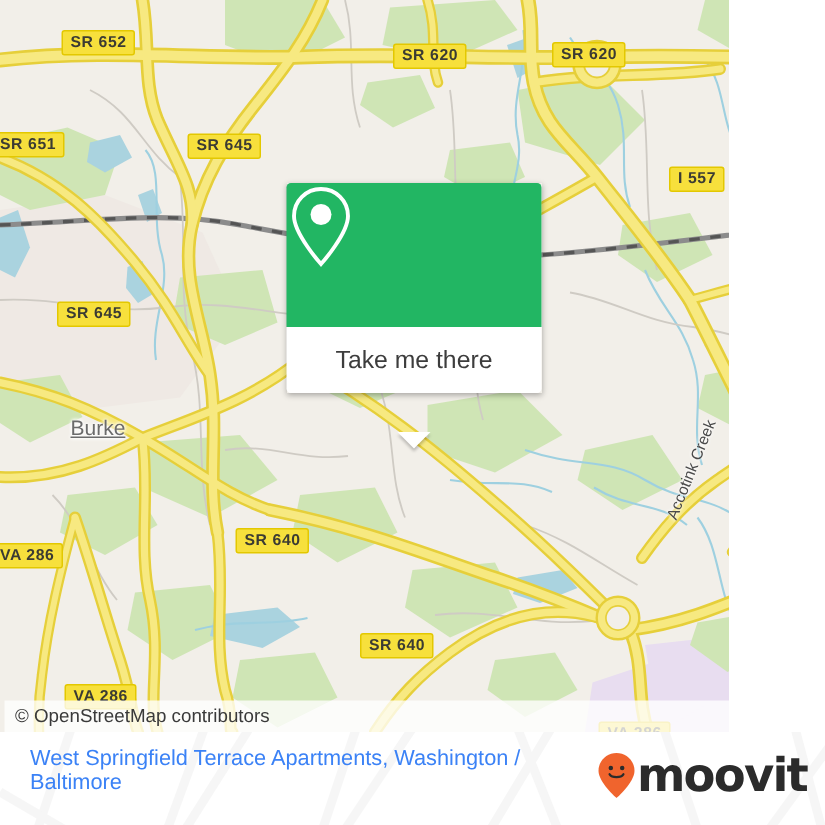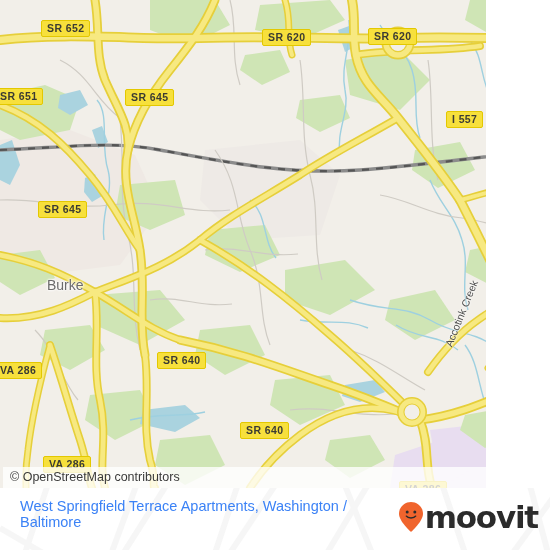--- a/index.html
+++ b/index.html
@@ -8,21 +8,21 @@
 
   
   #map{position:absolute;left:0;top:0;width:470px;height:488px;overflow:hidden;background:#f2efe9;padding-left:16px;}
   #map svg{position:absolute;left:0;top:0;}
 
   .shield{position:absolute;background:#f7e03c;border:1.5px solid #e3c800;border-radius:2px;
           color:#3b3b33;font-size:10.5px;font-weight:bold;letter-spacing:.4px;
           padding:1.5px 5px 2px 5px;white-space:nowrap;line-height:11px;
           font-family:"Liberation Sans",sans-serif;}
   .place{position:absolute;color:#6b6b6b;font-size:14px;text-align:center;white-space:nowrap;
-         line-height:15px;text-shadow:0 0 3px #fff,0 0 3px #fff,0 0 2px #fff;}
+         line-height:15px;text-shadow:0 0 3px #fff,0 0 3px #fff,0 0 2px #fff;text-decoration:underline;}
   .place.two{line-height:16px;white-space:normal;}
 
   .water-label{position:absolute;color:#4a4a4a;font-size:10.5px;white-space:nowrap;
                text-shadow:0 0 3px #fff,0 0 3px #fff;}
 
   
   #attrib{position:absolute;left:3px;bottom:0;width:550px;height:21px;background:rgba(255,255,255,.78);}
   #attrib span{position:absolute;left:7px;top:3px;font-size:12.5px;color:#3a3a3a;}
 
   
@@ -231,20 +231,32 @@
       <div class="shield" style="left:-6px;top:362px">VA 286</div>
       <div class="shield" style="left:240px;top:422px">SR 640</div>
       <div class="shield" style="left:43px;top:456px">VA 286</div>
       <div class="shield" style="left:399px;top:481px">VA 286</div>
     </div>
 
     <div class="place" style="left:47px;top:278px">Burke</div>
 
     <div class="water-label" style="left:448px;top:340px;transform:rotate(-68deg);transform-origin:0 50%">Accotink Creek</div>
 
+    <div id="card">
+      <div id="card-head">
+        <svg width="46" height="58" viewBox="0 0 46 58">
+          <path d="M23 4 C13 4 5 12 5 22 C5 34 23 54 23 54 C23 54 41 34 41 22 C41 12 33 4 23 4 Z" fill="none" stroke="#ffffff" stroke-width="2.6"></path>
+          <circle cx="23" cy="21" r="7" fill="#ffffff"></circle>
+        </svg>
+      </div>
+      <div id="card-body">
+        <span id="card-label">Take me there</span>
+      </div>
+      <div id="card-tail"></div>
+    </div>
 
     <div id="attrib">
       <span>© OpenStreetMap contributors</span>
     </div>
   </div>
 
   <div id="footer">
     <svg id="footer-wm" viewBox="0 0 550 110" preserveAspectRatio="none">
       <g stroke="#eeeeee" stroke-width="6" fill="none">
         <path d="M60,-20 L10,130"></path>

